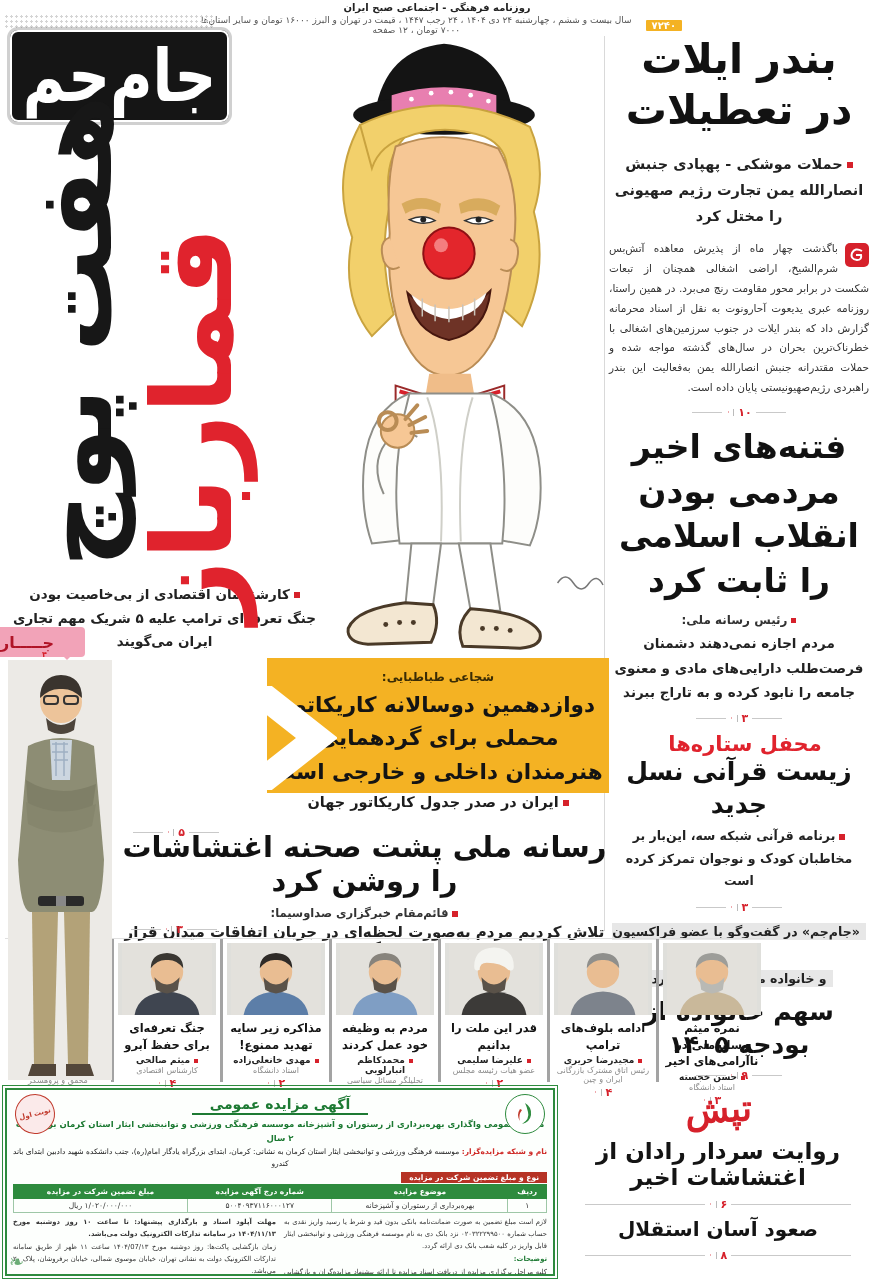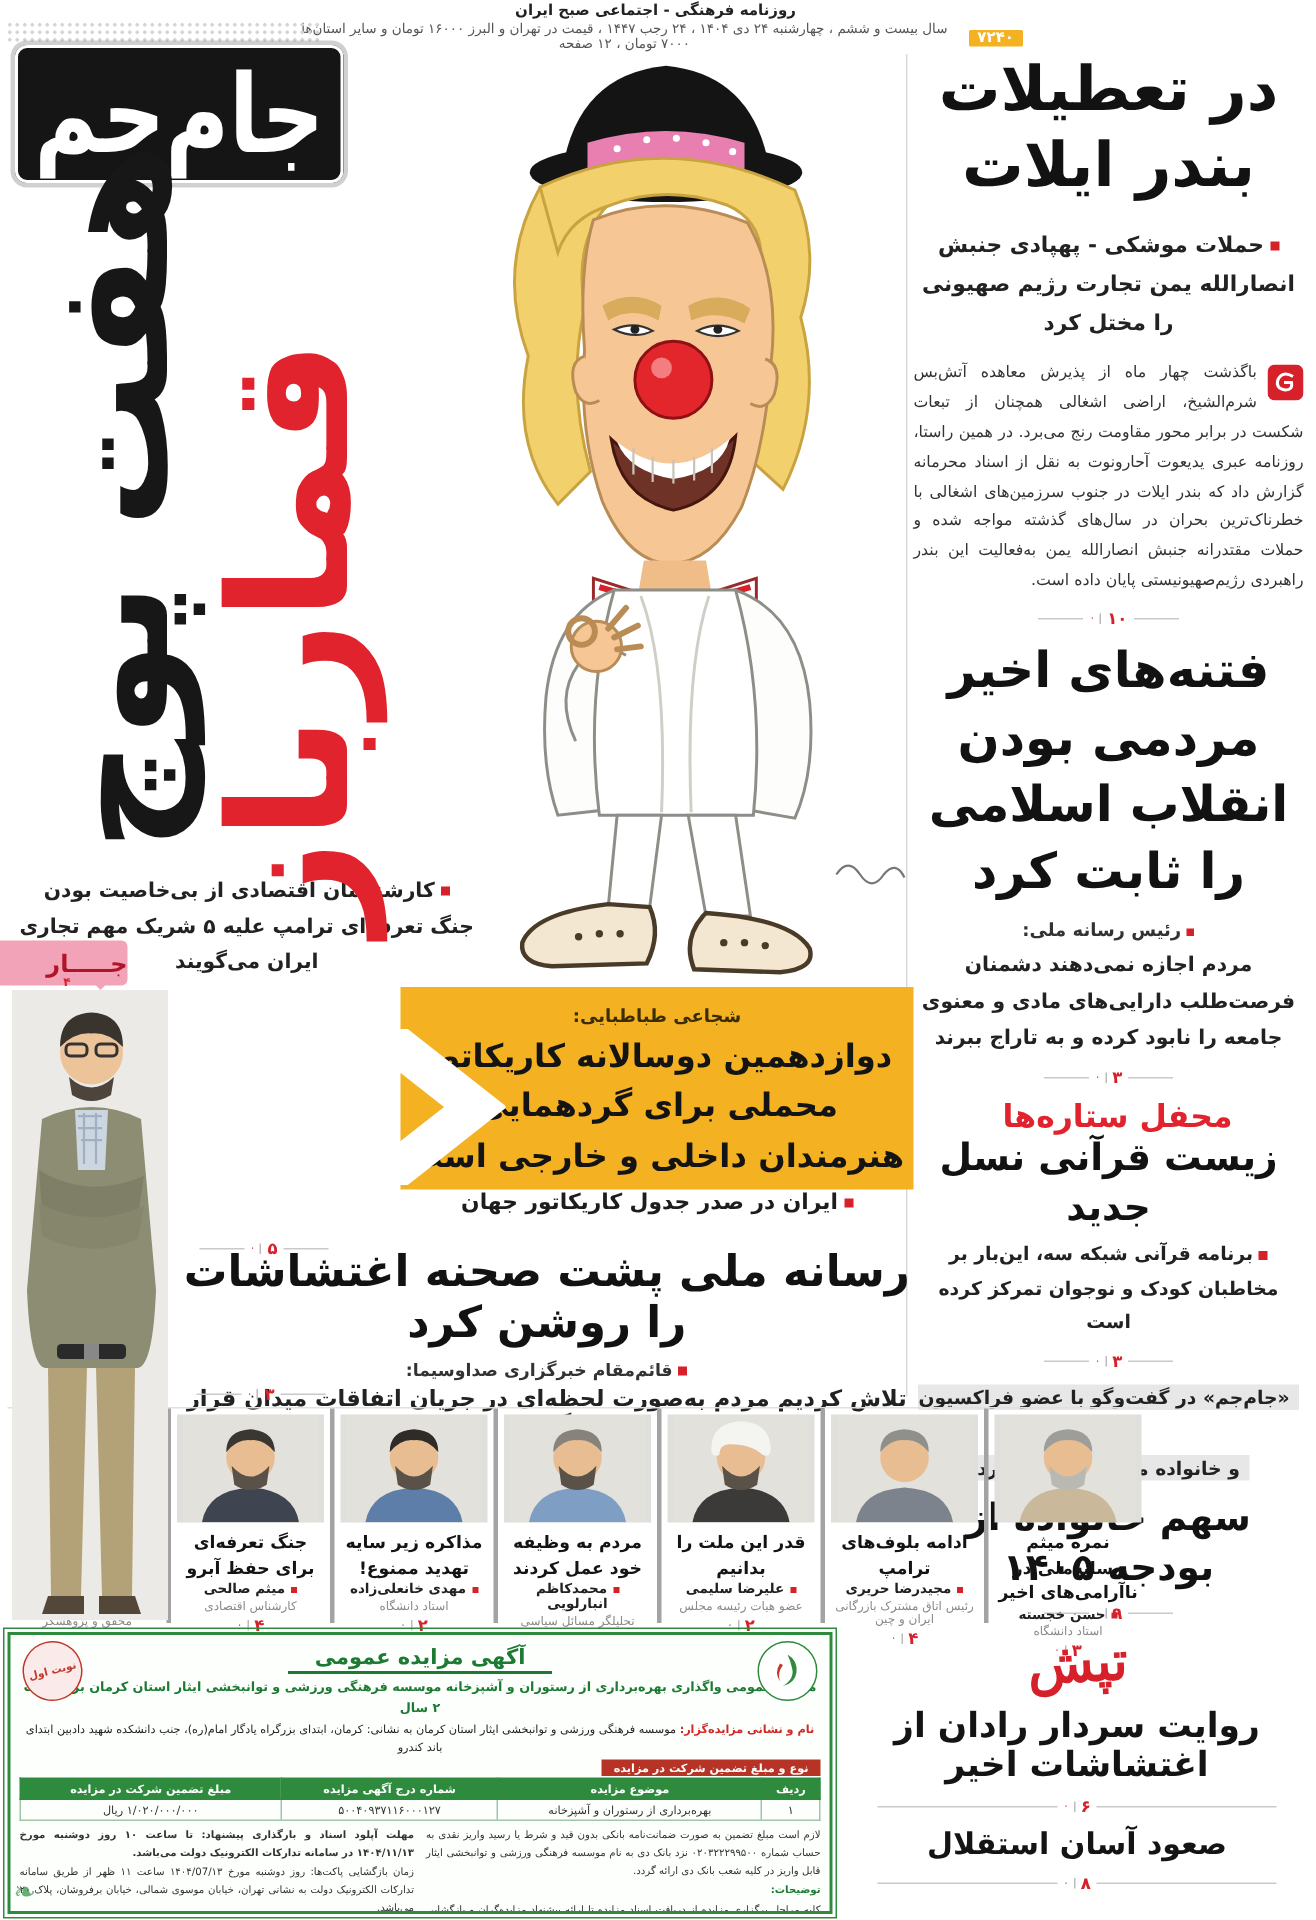--- a/index.html
+++ b/index.html
@@ -35,21 +35,21 @@
   
   .vtitle { position:absolute; font-weight:bold; white-space:nowrap; line-height:1; transform:rotate(-90deg); }
   .vtitle.black { color:#171717; font-size:104px; width:470px; height:160px; left:-132px; top:250px; text-align:center; letter-spacing:-3px; }
   .vtitle.red   { color:#e0232d; font-size:110px; width:500px; height:160px; left:-32px;  top:345px; text-align:center; letter-spacing:-3px; z-index:3; }
 
   .lead-sub { position:absolute; top:583px; right:555px; width:315px; left:8px; text-align:center; font-size:13.5px; font-weight:bold; color:#222; line-height:1.75; }
   .sq { display:inline-block; width:6px; height:6px; background:#d6212b; margin-left:4px; vertical-align:middle; }
 
   .jar-tag {
     position:absolute; top:627px; right:792px; left:0; height:30px;
-    background:#f2a3b8; border-radius:0 4px 4px 0; display:flex; align-items:center; justify-content:flex-start;
+    background:#f2a3b8; border-radius:0 4px 4px 0; display:flex; align-items:center; justify-content:flex-end;
   }
   .jar-tag .jar-txt { color:#b01427; font-weight:bold; font-size:16px; letter-spacing:1px; }
   .jar-tag::after { content:""; position:absolute; bottom:-7px; right:14px; border:4px solid transparent; border-top-color:#f2a3b8; }
   .jar-page { position:absolute; top:650px; right:830px; font-size:8px; color:#d6212b; font-weight:bold; }
 
   
   .cartoon { position:absolute; top:30px; right:248px; width:370px; height:632px; z-index:1; }
 
   
   .right-col { position:absolute; top:34px; right:8px; width:260px; }
@@ -249,22 +249,22 @@
 </div>
 <div class="jar-tag">
   <span class="jar-txt">جـــــار</span>
 </div>
 <span class="jar-page">۴</span>
 
 <div class="right-col">
 
   <div>
     <div class="headline-xl">
+      <div>بندر ایلات</div>
       <div>در تعطیلات</div>
-      <div>بندر ایلات</div>
     </div>
     <div class="subhead" style="margin-top:14px;">
       <span class="sq"></span><span>حملات موشکی - پهپادی جنبش انصارالله یمن تجارت رژیم صهیونی را مختل کرد</span>
     </div>
     <div class="bodytext">
       <svg class="stamp" viewBox="0 0 24 24">
         <rect x="0" y="0" width="24" height="24" rx="5" fill="#d6212b"></rect>
         <path d="M17 8 Q10 4 7 10 Q5 16 12 17 Q17 17 16 12 L11 12" fill="none" stroke="#fff" stroke-width="2"></path>
       </svg>
       <span>باگذشت چهار ماه از پذیرش معاهده آتش‌بس شرم‌الشیخ، اراضی اشغالی همچنان از تبعات شکست در برابر محور مقاومت رنج می‌برد. در همین راستا، روزنامه عبری یدیعوت آحارونوت به نقل از اسناد محرمانه گزارش داد که بندر ایلات در جنوب سرزمین‌های اشغالی با خطرناک‌ترین بحران در سال‌های گذشته مواجه شده و حملات مقتدرانه جنبش انصارالله یمن به‌فعالیت این بندر راهبردی رژیم‌صهیونیستی پایان داده است.</span>
@@ -527,21 +527,21 @@
     <div class="ad-logo">
       <svg viewBox="0 0 30 30" width="30" height="30">
           <path d="M15 4 Q22 8 21 16 Q20 23 12 25 Q20 20 18 13 Q17 8 15 4 Z" fill="#2e8b3e"></path>
           <path d="M10 10 Q6 16 10 22 Q8 16 12 11 Z" fill="#c0392b"></path>
         </svg>
     </div>
     <div class="ad-stamp">نوبت اول</div>
     <div class="ad-title">آگهی مزایده عمومی</div>
     <div class="ad-lead">مزایده عمومی واگذاری بهره‌برداری از رستوران و آشپزخانه موسسه فرهنگی ورزشی و توانبخشی ایثار استان کرمان برای مدت ۲ سال</div>
     <div class="ad-org">
-      <b>نام و نشانی مزایده‌گزار:</b> <span>موسسه فرهنگی ورزشی و توانبخشی ایثار استان کرمان به نشانی: کرمان، ابتدای بزرگراه یادگار امام(ره)، جنب دانشکده شهید دادبین ابتدای باند کندرو</span>
+      <b>نام و شبکه مزایده‌گزار:</b> <span>موسسه فرهنگی ورزشی و توانبخشی ایثار استان کرمان به نشانی: کرمان، ابتدای بزرگراه یادگار امام(ره)، جنب دانشکده شهید دادبین ابتدای باند کندرو</span>
     </div>
   </div>
   <div class="ad-band">نوع و مبلغ تضمین شرکت در مزایده</div>
   <table class="ad-table">
     <tbody>
         <tr>
       <th>ردیف</th>
       <th>موضوع مزایده</th>
       <th>شماره درج آگهی مزایده</th>
       <th>مبلغ تضمین شرکت در مزایده</th>

